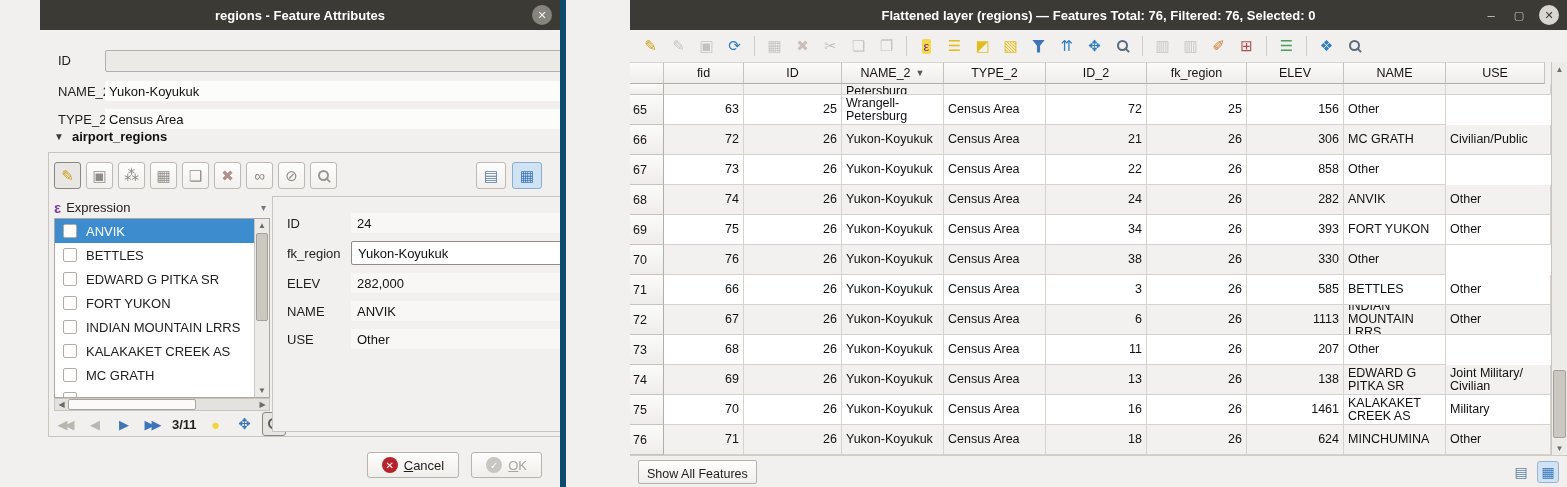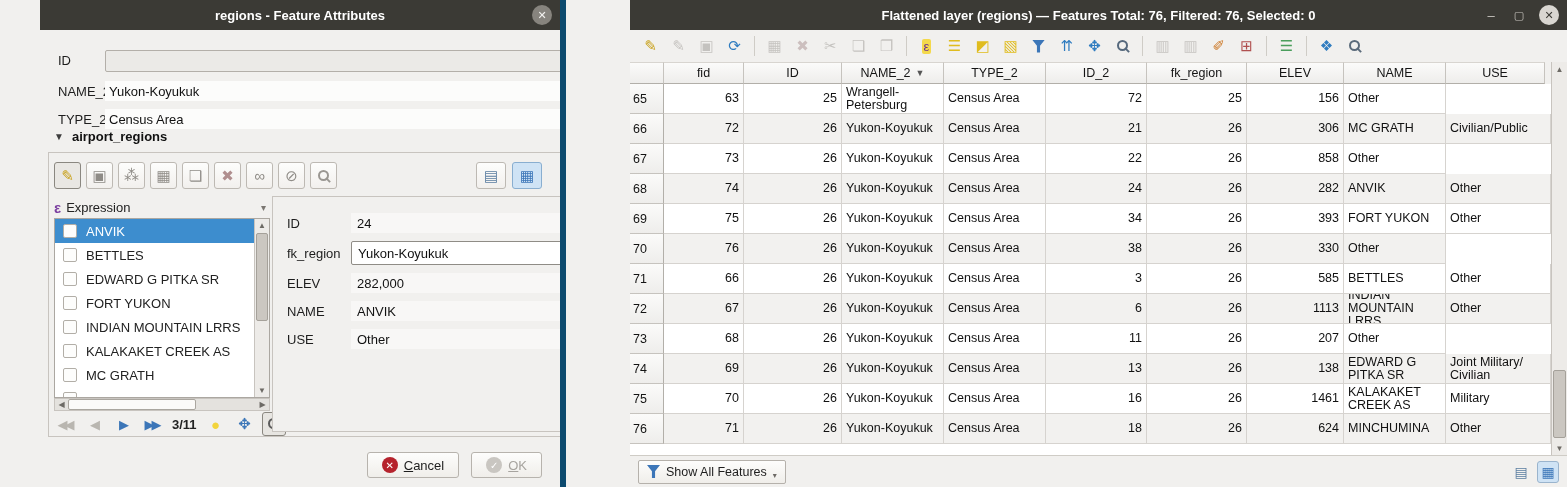--- a/index.html
+++ b/index.html
@@ -113,21 +113,21 @@
   .td.num{justify-content:flex-end;}
   .tr.partial .td,.tr.partial .rh{align-items:flex-start;}
   .tvscroll{position:absolute;top:62px;right:0;width:16px;height:393px;background:#edebe8;
     border-left:1px solid #c8c4bf;}
   .tvscroll .sarr{position:absolute;left:0;right:0;height:14px;display:flex;align-items:center;
     justify-content:center;font-size:8px;color:#6d6a65;}
   .afooter{position:absolute;left:0;right:0;bottom:0;height:32px;background:#f1f0ee;
     border-top:1px solid #cfccc6;display:flex;align-items:center;padding:0 8px;}
   .filterbtn{height:24px;border:1px solid #b5b1ab;border-radius:2px;
     background:linear-gradient(#fdfdfc,#f0eeea);display:flex;align-items:center;gap:6px;
-    padding:0 8px;font-size:12.5px;color:#1d1d1d;}
+    padding:0 8px;font-size:12.5px;color:#1d1d1d;flex-direction:column;}
   .filterbtn .dd{font-size:8px;color:#6d6a65;align-self:flex-end;padding-bottom:3px;}
   .ftoggles{margin-left:auto;display:flex;gap:5px;}
   .ftg{width:22px;height:22px;border:1px solid transparent;border-radius:3px;display:flex;
     align-items:center;justify-content:center;font-size:14px;}
   .ftg.pressed{background:#cfe3f5;border-color:#9ab4cd;}
 </style>
 </head>
 <body>
 
 <div class="win" id="ldlg">
@@ -421,20 +421,32 @@
         <span>ELEV</span>
       </div>
       <div class="th">
         <span>NAME</span>
       </div>
       <div class="th">
         <span>USE</span>
       </div>
     </div>
   <div class="tblbody" id="tbl-body">
+      <div class="tr partial even">
+        <div class="rh"></div>
+        <div class="td num"></div>
+        <div class="td num"></div>
+        <div class="td">Petersburg</div>
+        <div class="td"></div>
+        <div class="td num"></div>
+        <div class="td num"></div>
+        <div class="td num"></div>
+        <div class="td"></div>
+        <div class="td"></div>
+      </div>
       <div class="tr odd">
         <div class="rh">65</div>
         <div class="td num">63</div>
         <div class="td num">25</div>
         <div class="td">Wrangell-Petersburg</div>
         <div class="td">Census Area</div>
         <div class="td num">72</div>
         <div class="td num">25</div>
         <div class="td num">156</div>
         <div class="td">Other</div>

